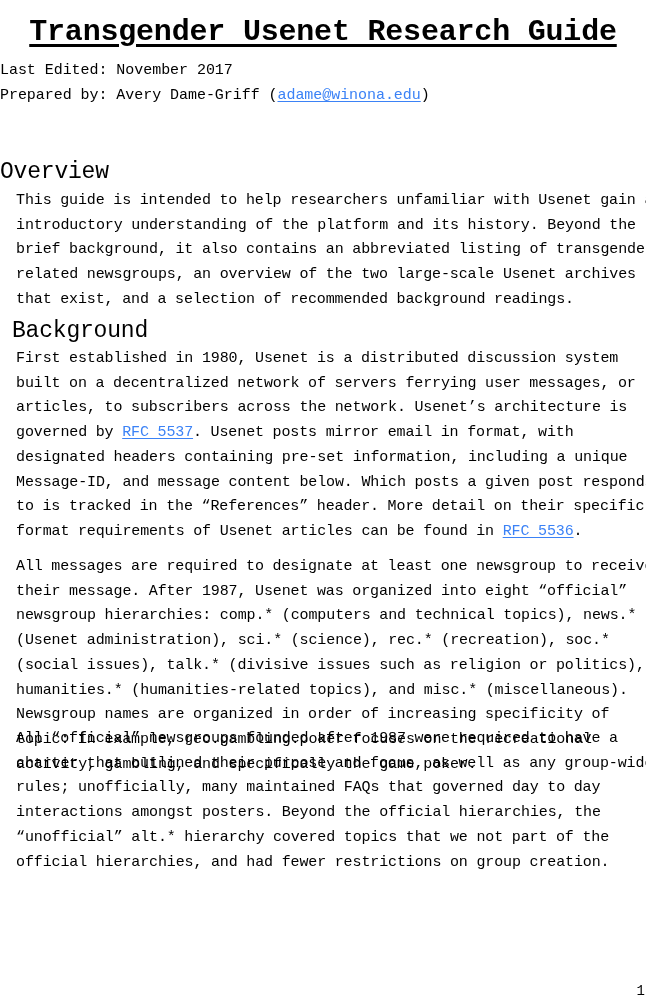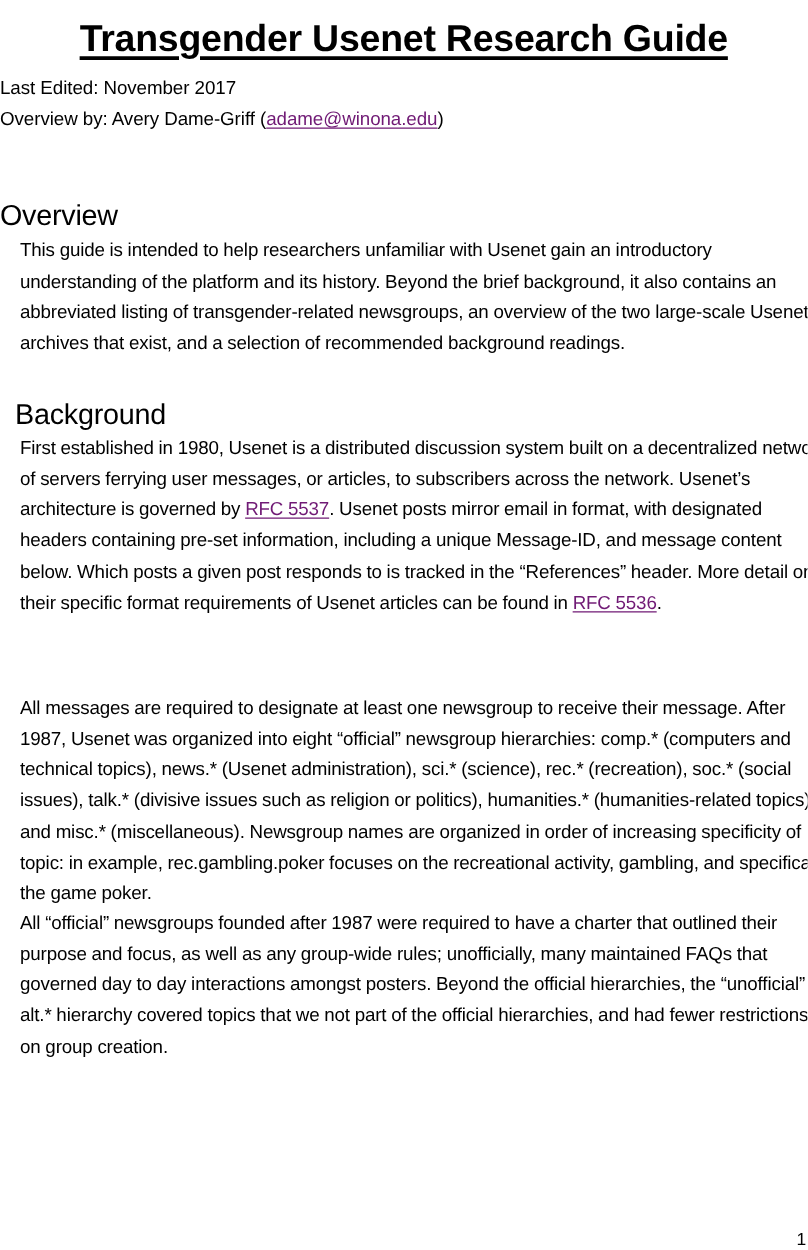--- a/index.html
+++ b/index.html
@@ -17,20 +17,21 @@
     -webkit-font-smoothing: antialiased;
   }
 
   .page {
     position: absolute;
     left: 0;
     top: 0;
     width: 646px;
     height: 1000px;
     box-sizing: border-box;
+    font-family: Liberation Mono, monospace;
   }
 
   .doc-title {
     position: absolute;
     left: 0;
     top: -6px;
     width: 646px;
     text-align: center;
     font-size: 30px;
     font-weight: bold;
@@ -48,21 +49,21 @@
     left: 0;
     top: 58px;
     width: 526px;
     font-size: 15px;
     line-height: 25px;
     letter-spacing: -0.05px;
   }
   .meta-line { white-space: nowrap; }
 
   a.link, .link {
-    color: #701a75;
+    color: #3b82f6;
     text-decoration: underline;
     text-underline-offset: 2px;
     cursor: pointer;
   }
 
   .section-heading {
     position: absolute;
     left: 0;
     width: 646px;
     text-align: left;
@@ -101,21 +102,21 @@
 </style>
 </head>
 <body>
 
 <div class="page">
 
   <h1 class="doc-title"><span class="ttl">Transgender Usenet Research Guide</span></h1>
 
   <div class="meta-block">
     <div class="meta-line">Last Edited: November 2017</div>
-    <div class="meta-line"><span>Overview by: Avery Dame-Griff (</span><a class="link">adame@winona.edu</a><span>)</span></div>
+    <div class="meta-line"><span>Prepared by: Avery Dame-Griff (</span><a class="link">adame@winona.edu</a><span>)</span></div>
   </div>
 
   <h2 id="heading-overview" class="section-heading">Overview</h2>
 
   <p id="para-overview" class="para">This guide is intended to help researchers unfamiliar with Usenet gain an introductory understanding of the platform and its history. Beyond the brief background, it also contains an abbreviated listing of transgender-related newsgroups, an overview of the two large-scale Usenet archives that exist, and a selection of recommended background readings.</p>
 
   <h2 id="heading-background" class="section-heading">Background</h2>
 
   <p id="para-bg-1" class="para"><span>First established in 1980, Usenet is a distributed discussion system built on a decentralized network of servers ferrying user messages, or articles, to subscribers across the network. Usenet’s architecture is governed by </span><a class="link">RFC 5537</a><span>. Usenet posts mirror email in format, with designated headers containing pre-set information, including a unique Message-ID, and message content below. Which posts a given post responds to is tracked in the “References” header. More detail on their specific format requirements of Usenet articles can be found in </span><a class="link">RFC 5536</a><span>.</span></p>
 

